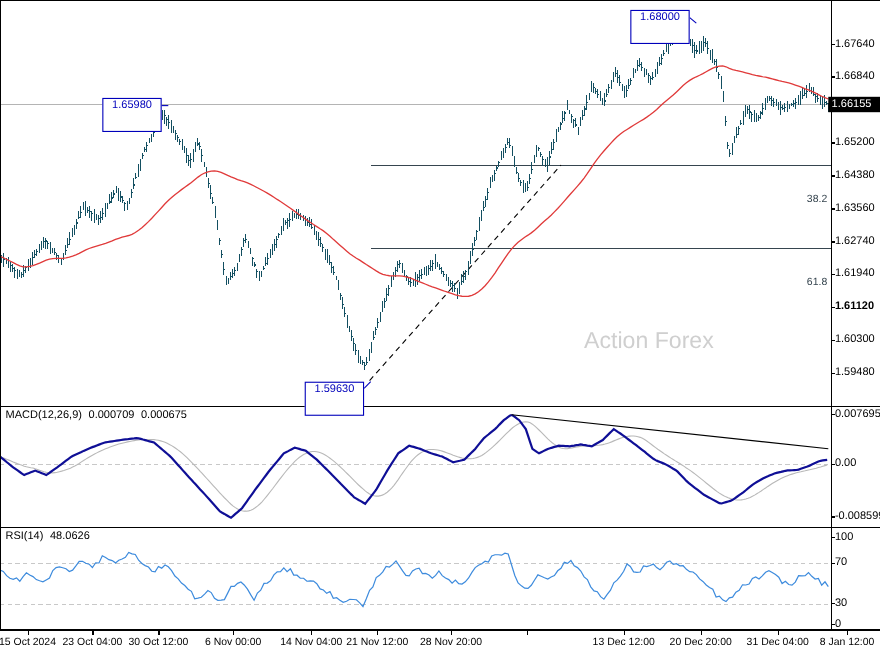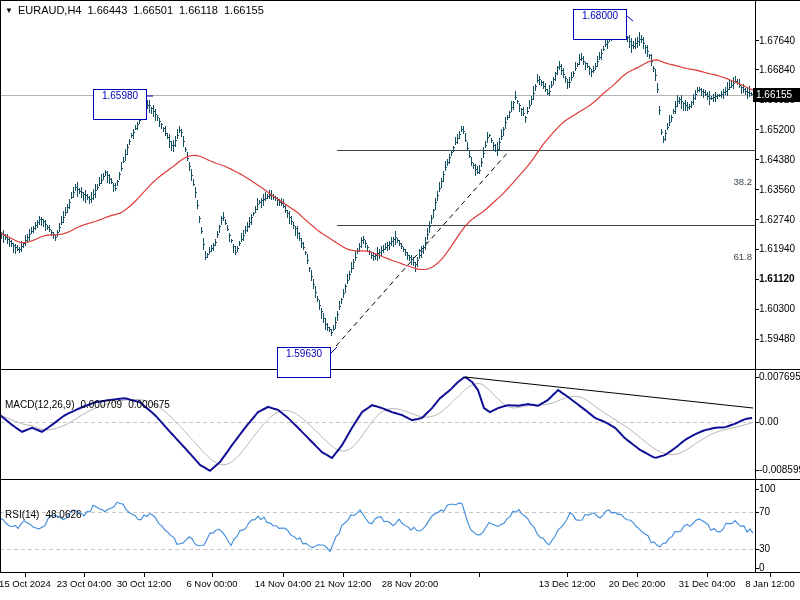--- a/index.html
+++ b/index.html
@@ -2,36 +2,37 @@
 <html><head>
 <meta charset="utf-8">
 <style>
   html,body{margin:0;padding:0;background:#fff;}
   .chart{position:relative;width:800px;height:600px;background:#fff;overflow:hidden;
          font-family:"Liberation Sans",sans-serif;}
   .chart svg{position:absolute;left:0;top:0;}
   .hdr{position:absolute;left:5px;top:4px;font-size:11px;color:#000;white-space:nowrap;z-index:6;}
   .hdr span{margin-right:6px;}
   .hdr .tri{font-size:8px;margin-right:5px;position:relative;top:-1px;cursor:pointer;}
-  .paneltitle{position:absolute;font-size:10px;color:#000;white-space:nowrap;z-index:6;margin-top:27px;}
+  .paneltitle{position:absolute;font-size:10px;color:#000;white-space:nowrap;z-index:6;}
   .paneltitle span{margin-right:6px;}
   .watermark{position:absolute;left:531px;top:298px;font-size:21px;color:#cfcfcf;z-index:1;white-space:nowrap;}
   .axlabel{position:absolute;left:759px;font-size:10px;color:#000;z-index:5;white-space:nowrap;}
   .xlabel{position:absolute;top:578px;width:90px;text-align:center;font-size:9.5px;color:#000;z-index:5;white-space:nowrap;}
   .fiblabel{position:absolute;width:60px;text-align:right;font-size:9.5px;color:#36454f;z-index:5;margin-top:38px;}
   .marker{position:absolute;width:54px;height:31px;box-sizing:border-box;border:1px solid #0000bb;
           background:#fff;color:#0000bb;font-size:10px;line-height:12px;text-align:center;z-index:6;}
   .curprice{position:absolute;left:753px;top:88px;width:47px;height:14px;background:#000;color:#fff;
             font-size:10px;line-height:14px;padding-left:3px;box-sizing:border-box;z-index:7;}
 </style>
 </head>
 <body>
 
 <div class="chart" id="chart-root">
 
+  <div class="watermark">Action Forex</div>
 
   <svg id="plot" width="800" height="600">
       <line x1="0" y1="95" x2="755" y2="95" stroke="#b4b4b4" stroke-width="1" shape-rendering="crispEdges"></line>
       <line x1="337" y1="150.5" x2="755" y2="150.5" stroke="#36454f" stroke-width="1" shape-rendering="crispEdges"></line>
       <line x1="337" y1="225.5" x2="755" y2="225.5" stroke="#36454f" stroke-width="1" shape-rendering="crispEdges"></line>
       <line x1="336" y1="346" x2="510" y2="150" stroke="#000" stroke-width="1" stroke-dasharray="5,4"></line>
       <path d="M1.5 231.7L1.5 238.8M3.5 229.9L3.5 243.0M5.5 234.2L5.5 240.4M7.5 233.9L7.5 243.7M9.5 237.8L9.5 247.2M11.5 240.4L11.5 247.3M13.5 242.9L13.5 253.0M15.5 244.4L15.5 253.5M17.5 245.1L17.5 251.4M19.5 246.9L19.5 252.9M21.5 240.9L21.5 252.1M23.5 241.6L23.5 248.2M25.5 235.1L25.5 246.3M27.5 234.1L27.5 243.3M29.5 229.3L29.5 240.8M31.5 227.0L31.5 234.2M33.5 226.3L33.5 233.1M35.5 222.1L35.5 229.7M37.5 219.5L37.5 227.7M39.5 215.9L39.5 225.1M41.5 216.6L41.5 226.1M43.5 219.2L43.5 226.7M45.5 220.1L45.5 231.2M47.5 225.1L47.5 230.3M49.5 225.4L49.5 231.5M51.5 230.0L51.5 236.1M53.5 231.6L53.5 238.7M55.5 234.8L55.5 240.5M57.5 230.4L57.5 236.7M59.5 223.1L59.5 232.2M61.5 216.3L61.5 225.3M63.5 210.6L63.5 222.5M65.5 207.2L65.5 215.7M67.5 204.2L67.5 213.4M69.5 199.4L69.5 208.5M71.5 191.8L71.5 199.3M73.5 186.9L73.5 198.2M75.5 183.5L75.5 191.3M77.5 182.3L77.5 196.6M79.5 188.4L79.5 193.6M81.5 187.0L81.5 198.2M83.5 192.1L83.5 201.0M85.5 190.1L85.5 203.0M87.5 194.1L87.5 199.6M89.5 195.8L89.5 204.4M91.5 191.8L91.5 202.9M93.5 189.4L93.5 199.9M95.5 184.3L95.5 197.5M97.5 184.4L97.5 189.7M99.5 176.5L99.5 185.9M101.5 174.1L101.5 184.4M103.5 172.8L103.5 179.8M105.5 169.5L105.5 175.6M107.5 171.3L107.5 182.8M109.5 173.6L109.5 183.5M111.5 177.9L111.5 184.4M113.5 183.4L113.5 192.0M115.5 183.1L115.5 191.3M117.5 179.7L117.5 185.9M119.5 172.2L119.5 179.6M121.5 162.0L121.5 171.4M123.5 157.1L123.5 163.0M125.5 149.4L125.5 160.9M127.5 144.2L127.5 155.1M129.5 139.1L129.5 144.6M131.5 133.2L131.5 137.9M133.5 129.2L133.5 138.6M135.5 125.2L135.5 130.2M137.5 121.5L137.5 129.5M139.5 117.6L139.5 124.3M141.5 112.4L141.5 118.7M143.5 111.4L143.5 117.2M145.5 107.6L145.5 112.3M147.5 99.7L147.5 109.0M149.5 100.3L149.5 112.5M151.5 106.5L151.5 114.2M153.5 104.7L153.5 117.1M155.5 109.2L155.5 120.8M157.5 114.8L157.5 121.2M159.5 117.9L159.5 127.4M161.5 122.8L161.5 129.1M163.5 126.5L163.5 132.0M165.5 126.2L165.5 136.3M167.5 132.5L167.5 138.9M169.5 134.3L169.5 148.2M171.5 141.1L171.5 150.9M173.5 139.5L173.5 152.3M175.5 135.9L175.5 146.9M177.5 128.9L177.5 138.5M179.5 125.8L179.5 133.0M181.5 129.3L181.5 136.6M183.5 135.9L183.5 147.1M185.5 147.3L185.5 151.9M187.5 151.9L187.5 160.7M189.5 161.9L189.5 170.8M191.5 168.6L191.5 181.0M193.5 179.2L193.5 185.6M195.5 187.3L195.5 198.0M197.5 199.6L197.5 208.7M199.5 216.3L199.5 222.9M201.5 227.3L201.5 234.4M203.5 238.3L203.5 250.2M205.5 250.9L205.5 259.5M207.5 252.6L207.5 258.4M209.5 247.1L209.5 254.3M211.5 244.9L211.5 252.3M213.5 243.0L213.5 251.0M215.5 238.7L215.5 246.1M217.5 231.2L217.5 237.9M219.5 224.8L219.5 232.8M221.5 216.4L221.5 224.9M223.5 212.4L223.5 220.5M225.5 218.8L225.5 225.3M227.5 225.1L227.5 230.9M229.5 233.3L229.5 241.5M231.5 238.6L231.5 243.1M233.5 244.4L233.5 252.9M235.5 246.3L235.5 255.0M237.5 246.2L237.5 251.8M239.5 241.4L239.5 245.9M241.5 233.3L241.5 242.1M243.5 230.4L243.5 240.7M245.5 226.4L245.5 234.1M247.5 221.6L247.5 231.6M249.5 217.0L249.5 227.8M251.5 214.3L251.5 225.0M253.5 211.6L253.5 216.4M255.5 205.7L255.5 213.3M257.5 198.4L257.5 209.8M259.5 199.7L259.5 204.4M261.5 198.0L261.5 207.9M263.5 193.8L263.5 206.3M265.5 191.6L265.5 200.6M267.5 193.6L267.5 198.5M269.5 190.2L269.5 198.7M271.5 190.1L271.5 199.5M273.5 193.7L273.5 200.1M275.5 195.8L275.5 201.2M277.5 196.6L277.5 205.7M279.5 198.5L279.5 205.6M281.5 197.5L281.5 206.2M283.5 199.4L283.5 208.4M285.5 204.8L285.5 213.3M287.5 210.3L287.5 218.0M289.5 210.6L289.5 223.6M291.5 215.7L291.5 224.8M293.5 221.5L293.5 229.2M295.5 226.0L295.5 236.0M297.5 226.2L297.5 238.7M299.5 231.9L299.5 241.1M301.5 238.3L301.5 248.1M303.5 241.7L303.5 249.9M305.5 251.0L305.5 254.8M307.5 254.2L307.5 263.7M309.5 266.7L309.5 272.3M311.5 270.3L311.5 281.3M313.5 279.0L313.5 288.6M315.5 286.0L315.5 297.8M317.5 296.0L317.5 301.7M319.5 299.7L319.5 309.7M321.5 307.5L321.5 319.1M323.5 313.1L323.5 322.9M325.5 318.1L325.5 330.3M327.5 323.2L327.5 330.6M329.5 327.3L329.5 331.5M331.5 328.9L331.5 336.0M333.5 324.7L333.5 331.4M335.5 317.2L335.5 328.5M337.5 311.2L337.5 320.9M339.5 300.8L339.5 309.5M341.5 297.6L341.5 304.4M343.5 288.7L343.5 298.3M345.5 284.0L345.5 293.0M347.5 274.0L347.5 283.7M349.5 271.0L349.5 279.9M351.5 261.9L351.5 273.3M353.5 259.4L353.5 269.3M355.5 250.9L355.5 260.9M357.5 247.7L357.5 254.1M359.5 242.9L359.5 251.6M361.5 237.1L361.5 247.5M363.5 236.1L363.5 243.8M365.5 239.5L365.5 248.0M367.5 245.3L367.5 251.0M369.5 249.6L369.5 255.3M371.5 251.7L371.5 259.0M373.5 252.2L373.5 261.3M375.5 253.7L375.5 259.8M377.5 247.1L377.5 260.7M379.5 249.1L379.5 258.9M381.5 245.9L381.5 255.5M383.5 244.7L383.5 253.4M385.5 242.7L385.5 250.2M387.5 241.9L387.5 251.1M389.5 241.3L389.5 250.2M391.5 236.6L391.5 246.0M393.5 236.5L393.5 246.6M395.5 231.0L395.5 244.8M397.5 238.0L397.5 243.1M399.5 239.6L399.5 245.8M401.5 243.0L401.5 248.8M403.5 246.5L403.5 252.0M405.5 248.9L405.5 255.6M407.5 251.7L407.5 259.8M409.5 254.9L409.5 261.0M411.5 255.4L411.5 265.1M413.5 257.0L413.5 265.8M415.5 261.8L415.5 271.6M417.5 256.8L417.5 267.3M419.5 249.3L419.5 259.2M421.5 246.2L421.5 257.6M423.5 245.1L423.5 254.3M425.5 237.2L425.5 249.6M427.5 228.1L427.5 239.9M429.5 220.5L429.5 232.8M431.5 215.0L431.5 223.8M433.5 208.8L433.5 217.9M435.5 197.7L435.5 210.1M437.5 190.7L437.5 200.9M439.5 182.4L439.5 191.9M441.5 178.1L441.5 187.9M443.5 170.8L443.5 181.9M445.5 161.3L445.5 170.8M447.5 159.1L447.5 165.6M449.5 154.3L449.5 164.3M451.5 150.5L451.5 155.6M453.5 146.3L453.5 151.5M455.5 137.2L455.5 145.0M457.5 134.2L457.5 144.0M459.5 131.1L459.5 138.8M461.5 125.7L461.5 131.5M463.5 125.8L463.5 134.1M465.5 132.9L465.5 142.2M467.5 141.9L467.5 151.4M469.5 151.4L469.5 158.3M471.5 157.0L471.5 165.5M473.5 163.4L473.5 168.9M475.5 163.6L475.5 175.5M477.5 166.2L477.5 174.4M479.5 164.8L479.5 173.9M481.5 157.9L481.5 166.9M483.5 147.2L483.5 158.1M485.5 140.7L485.5 148.0M487.5 131.7L487.5 143.1M489.5 133.7L489.5 137.1M491.5 138.2L491.5 142.8M493.5 141.7L493.5 150.5M495.5 144.1L495.5 152.2M497.5 142.4L497.5 156.2M499.5 137.5L499.5 149.9M501.5 129.4L501.5 140.0M503.5 126.6L503.5 136.2M505.5 117.4L505.5 129.1M507.5 115.3L507.5 120.2M509.5 111.0L509.5 118.1M511.5 101.3L511.5 112.1M513.5 101.1L513.5 109.6M515.5 90.5L515.5 100.4M517.5 99.6L517.5 103.5M519.5 103.2L519.5 111.5M521.5 108.0L521.5 116.3M523.5 107.0L523.5 115.9M525.5 115.7L525.5 122.5M527.5 106.8L527.5 114.2M529.5 100.3L529.5 108.8M531.5 96.0L531.5 105.2M533.5 86.1L533.5 100.2M535.5 84.2L535.5 91.1M537.5 73.6L537.5 83.3M539.5 75.7L539.5 84.9M541.5 79.6L541.5 85.9M543.5 81.2L543.5 89.3M545.5 82.6L545.5 92.0M547.5 88.9L547.5 95.3M549.5 84.8L549.5 96.3M551.5 80.7L551.5 87.9M553.5 76.7L553.5 84.5M555.5 72.3L555.5 81.1M557.5 65.7L557.5 74.9M559.5 60.6L559.5 69.6M561.5 63.6L561.5 75.1M563.5 68.3L563.5 78.1M565.5 76.2L565.5 82.6M567.5 78.6L567.5 89.3M569.5 77.4L569.5 88.3M571.5 71.6L571.5 80.6M573.5 70.9L573.5 77.1M575.5 62.0L575.5 70.6M577.5 62.7L577.5 66.8M579.5 54.1L579.5 64.8M581.5 52.9L581.5 60.6M583.5 56.1L583.5 64.6M585.5 62.1L585.5 70.0M587.5 63.1L587.5 67.8M589.5 66.3L589.5 75.4M591.5 69.2L591.5 77.2M593.5 65.8L593.5 72.9M595.5 62.6L595.5 69.7M597.5 56.4L597.5 67.2M599.5 51.7L599.5 59.9M601.5 48.8L601.5 59.5M603.5 45.5L603.5 51.2M605.5 39.4L605.5 47.2M607.5 35.6L607.5 48.8M609.5 36.9L609.5 41.7M611.5 34.7L611.5 40.6M613.5 31.3L613.5 37.3M615.5 27.6L615.5 36.8M617.5 25.3L617.5 34.1M619.5 25.3L619.5 32.9M621.5 25.3L621.5 32.3M623.5 27.6L623.5 32.0M625.5 30.7L625.5 39.4M627.5 35.8L627.5 42.2M629.5 35.1L629.5 48.4M631.5 38.3L631.5 52.6M633.5 41.3L633.5 49.2M635.5 37.7L635.5 48.8M637.5 37.4L637.5 47.9M639.5 32.4L639.5 46.1M641.5 34.8L641.5 43.1M643.5 36.9L643.5 49.1M645.5 45.1L645.5 54.3M647.5 44.5L647.5 57.2M649.5 53.9L649.5 59.1M651.5 54.0L651.5 65.7M653.5 65.6L653.5 71.8M655.5 68.9L655.5 80.5M657.5 82.8L657.5 92.5M659.5 105.5L659.5 114.9M661.5 128.9L661.5 135.3M663.5 135.7L663.5 143.1M665.5 129.8L665.5 140.8M667.5 123.2L667.5 129.8M669.5 115.3L669.5 125.5M671.5 114.8L671.5 122.3M673.5 108.9L673.5 113.5M675.5 100.8L675.5 113.6M677.5 95.2L677.5 106.8M679.5 96.8L679.5 103.8M681.5 95.1L681.5 108.6M683.5 101.7L683.5 110.6M685.5 100.0L685.5 111.3M687.5 102.4L687.5 110.8M689.5 104.1L689.5 109.8M691.5 101.0L691.5 108.0M693.5 93.6L693.5 104.7M695.5 89.5L695.5 100.1M697.5 87.3L697.5 93.3M699.5 87.3L699.5 91.6M701.5 87.5L701.5 96.4M703.5 88.7L703.5 97.6M705.5 89.9L705.5 96.2M707.5 92.4L707.5 100.2M709.5 91.4L709.5 104.7M711.5 95.6L711.5 100.4M713.5 93.6L713.5 102.0M715.5 92.2L715.5 101.9M717.5 94.1L717.5 98.7M719.5 93.5L719.5 96.6M721.5 91.0L721.5 97.6M723.5 88.8L723.5 99.4M725.5 86.5L725.5 95.0M727.5 82.4L727.5 95.9M729.5 80.4L729.5 89.8M731.5 79.8L731.5 87.7M733.5 77.4L733.5 88.7M735.5 75.8L735.5 83.3M737.5 79.1L737.5 85.3M739.5 79.2L739.5 87.6M741.5 85.5L741.5 93.5M743.5 84.3L743.5 93.0M745.5 87.7L745.5 95.0M747.5 88.4L747.5 98.9M749.5 86.3L749.5 96.9M751.5 91.5L751.5 95.9M753.5 93.5L753.5 102.0" stroke="#134f61" stroke-width="1" fill="none" shape-rendering="crispEdges"></path>
       <path d="M1.5 233.8L2.6 233.8M3.5 235.8L4.6 235.8M5.5 237.8L6.6 237.8M7.5 239.8L8.6 239.8M9.5 241.7L10.6 241.7M11.5 243.7L12.6 243.7M13.5 245.7L14.6 245.7M15.5 247.7L16.6 247.7M17.5 249.7L18.6 249.7M19.5 249.2L20.6 249.2M21.5 246.2L22.6 246.2M23.5 243.2L24.6 243.2M25.5 240.2L26.6 240.2M27.5 237.2L28.6 237.2M29.5 234.2L30.6 234.2M31.5 231.3L32.6 231.3M33.5 228.3L34.6 228.3M35.5 225.3L36.6 225.3M37.5 222.3L38.6 222.3M39.5 219.3L40.6 219.3M41.5 219.1L42.6 219.1M43.5 221.7L44.6 221.7M45.5 224.4L46.6 224.4M47.5 227.0L48.6 227.0M49.5 229.6L50.6 229.6M51.5 232.3L52.6 232.3M53.5 234.9L54.6 234.9M55.5 237.5L56.6 237.5M57.5 232.6L58.6 232.6M59.5 227.6L60.6 227.6M61.5 222.6L62.6 222.6M63.5 217.6L64.6 217.6M65.5 212.7L66.6 212.7M67.5 207.7L68.6 207.7M69.5 202.7L70.6 202.7M71.5 197.7L72.6 197.7M73.5 192.8L74.6 192.8M75.5 187.8L76.6 187.8M77.5 189.4L78.6 189.4M79.5 191.0L80.6 191.0M81.5 192.6L82.6 192.6M83.5 194.2L84.6 194.2M85.5 195.8L86.6 195.8M87.5 197.4L88.6 197.4M89.5 199.0L90.6 199.0M91.5 198.0L92.6 198.0M93.5 194.4L94.6 194.4M95.5 190.8L96.6 190.8M97.5 187.2L98.6 187.2M99.5 183.6L100.6 183.6M101.5 180.0L102.6 180.0M103.5 176.4L104.6 176.4M105.5 172.8L106.6 172.8M107.5 175.9L108.6 175.9M109.5 179.1L110.6 179.1M111.5 182.2L112.6 182.2M113.5 185.4L114.6 185.4M115.5 188.5L116.6 188.5M117.5 181.7L118.6 181.7M119.5 174.9L120.6 174.9M121.5 168.2L122.6 168.2M123.5 161.4L124.6 161.4M125.5 154.6L126.6 154.6M127.5 147.8L128.6 147.8M129.5 141.0L130.6 141.0M131.5 135.8L132.6 135.8M133.5 132.0L134.6 132.0M135.5 128.2L136.6 128.2M137.5 124.4L138.6 124.4M139.5 120.6L140.6 120.6M141.5 116.9L142.6 116.9M143.5 113.1L144.6 113.1M145.5 109.3L146.6 109.3M147.5 105.5L148.6 105.5M149.5 105.2L150.6 105.2M151.5 108.4L152.6 108.4M153.5 111.6L154.6 111.6M155.5 114.7L156.6 114.7M157.5 117.9L158.6 117.9M159.5 121.1L160.6 121.1M161.5 124.7L162.6 124.7M163.5 128.9L164.6 128.9M165.5 133.0L166.6 133.0M167.5 137.2L168.6 137.2M169.5 141.3L170.6 141.3M171.5 145.5L172.6 145.5M173.5 145.2L174.6 145.2M175.5 140.4L176.6 140.4M177.5 135.6L178.6 135.6M179.5 130.9L180.6 130.9M181.5 132.8L182.6 132.8M183.5 141.3L184.6 141.3M185.5 149.8L186.6 149.8M187.5 158.4L188.6 158.4M189.5 166.9L190.6 166.9M191.5 175.5L192.6 175.5M193.5 184.0L194.6 184.0M195.5 192.5L196.6 192.5M197.5 205.6L198.6 205.6M199.5 218.6L200.6 218.6M201.5 231.6L202.6 231.6M203.5 244.6L204.6 244.6M205.5 257.7L206.6 257.7M207.5 254.7L208.6 254.7M209.5 251.7L210.6 251.7M211.5 248.7L212.6 248.7M213.5 245.7L214.6 245.7M215.5 242.7L216.6 242.7M217.5 234.7L218.6 234.7M219.5 226.8L220.6 226.8M221.5 218.8L222.6 218.8M223.5 217.8L224.6 217.8M225.5 223.6L226.6 223.6M227.5 229.4L228.6 229.4M229.5 235.1L230.6 235.1M231.5 240.9L232.6 240.9M233.5 246.7L234.6 246.7M235.5 252.5L236.6 252.5M237.5 248.2L238.6 248.2M239.5 243.8L240.6 243.8M241.5 239.4L242.6 239.4M243.5 235.0L244.6 235.0M245.5 230.6L246.6 230.6M247.5 226.3L248.6 226.3M249.5 222.0L250.6 222.0M251.5 217.8L252.6 217.8M253.5 213.5L254.6 213.5M255.5 209.2L256.6 209.2M257.5 204.9L258.6 204.9M259.5 202.1L260.6 202.1M261.5 200.8L262.6 200.8M263.5 199.4L264.6 199.4M265.5 198.1L266.6 198.1M267.5 196.7L268.6 196.7M269.5 195.4L270.6 195.4M271.5 195.6L272.6 195.6M273.5 197.2L274.6 197.2M275.5 198.8L276.6 198.8M277.5 200.5L278.6 200.5M279.5 202.1L280.6 202.1M281.5 203.8L282.6 203.8M283.5 206.5L284.6 206.5M285.5 210.2L286.6 210.2M287.5 213.9L288.6 213.9M289.5 217.6L290.6 217.6M291.5 221.3L292.6 221.3M293.5 225.0L294.6 225.0M295.5 228.8L296.6 228.8M297.5 233.5L298.6 233.5M299.5 238.3L300.6 238.3M301.5 243.0L302.6 243.0M303.5 247.8L304.6 247.8M305.5 252.5L306.6 252.5M307.5 260.6L308.6 260.6M309.5 268.6L310.6 268.6M311.5 276.7L312.6 276.7M313.5 284.7L314.6 284.7M315.5 292.8L316.6 292.8M317.5 299.2L318.6 299.2M319.5 305.5L320.6 305.5M321.5 311.9L322.6 311.9M323.5 318.3L324.6 318.3M325.5 324.6L326.6 324.6M327.5 327.2L328.6 327.2M329.5 329.9L330.6 329.9M331.5 332.5L332.6 332.5M333.5 329.9L334.6 329.9M335.5 322.1L336.6 322.1M337.5 314.3L338.6 314.3M339.5 306.6L340.6 306.6M341.5 299.5L342.6 299.5M343.5 293.1L344.6 293.1M345.5 286.8L346.6 286.8M347.5 280.4L348.6 280.4M349.5 274.0L350.6 274.0M351.5 268.1L352.6 268.1M353.5 262.6L354.6 262.6M355.5 257.1L356.6 257.1M357.5 251.6L358.6 251.6M359.5 246.1L360.6 246.1M361.5 240.7L362.6 240.7M363.5 239.9L364.6 239.9M365.5 243.8L366.6 243.8M367.5 247.8L368.6 247.8M369.5 251.7L370.6 251.7M371.5 255.7L372.6 255.7M373.5 256.9L374.6 256.9M375.5 255.4L376.6 255.4M377.5 253.9L378.6 253.9M379.5 252.3L380.6 252.3M381.5 250.8L382.6 250.8M383.5 249.3L384.6 249.3M385.5 247.8L386.6 247.8M387.5 245.8L388.6 245.8M389.5 243.8L390.6 243.8M391.5 241.9L392.6 241.9M393.5 239.9L394.6 239.9M395.5 237.9L396.6 237.9M397.5 240.8L398.6 240.8M399.5 243.8L400.6 243.8M401.5 246.7L402.6 246.7M403.5 249.6L404.6 249.6M405.5 252.5L406.6 252.5M407.5 255.0L408.6 255.0M409.5 257.4L410.6 257.4M411.5 259.8L412.6 259.8M413.5 262.2L414.6 262.2M415.5 264.6L416.6 264.6M417.5 260.2L418.6 260.2M419.5 255.8L420.6 255.8M421.5 251.4L422.6 251.4M423.5 247.1L424.6 247.1M425.5 242.7L426.6 242.7M427.5 234.7L428.6 234.7M429.5 226.7L430.6 226.7M431.5 218.7L432.6 218.7M433.5 210.8L434.6 210.8M435.5 202.8L436.6 202.8M437.5 195.8L438.6 195.8M439.5 188.7L440.6 188.7M441.5 181.7L442.6 181.7M443.5 174.7L444.6 174.7M445.5 167.7L446.6 167.7M447.5 162.7L448.6 162.7M449.5 157.7L450.6 157.7M451.5 152.7L452.6 152.7M453.5 147.7L454.6 147.7M455.5 142.8L456.6 142.8M457.5 138.5L458.6 138.5M459.5 134.2L460.6 134.2M461.5 129.9L462.6 129.9M463.5 131.9L464.6 131.9M465.5 140.1L466.6 140.1M467.5 148.4L468.6 148.4M469.5 156.6L470.6 156.6M471.5 162.4L472.6 162.4M473.5 165.9L474.6 165.9M475.5 169.4L476.6 169.4M477.5 172.9L478.6 172.9M479.5 170.4L480.6 170.4M481.5 162.1L482.6 162.1M483.5 153.8L484.6 153.8M485.5 145.4L486.6 145.4M487.5 137.1L488.6 137.1M489.5 135.4L490.6 135.4M491.5 140.3L492.6 140.3M493.5 145.2L494.6 145.2M495.5 150.2L496.6 150.2M497.5 149.3L498.6 149.3M499.5 142.7L500.6 142.7M501.5 136.0L502.6 136.0M503.5 129.3L504.6 129.3M505.5 122.6L506.6 122.6M507.5 117.7L508.6 117.7M509.5 112.7L510.6 112.7M511.5 107.7L512.6 107.7M513.5 102.7L514.6 102.7M515.5 97.8L516.6 97.8M517.5 101.7L518.6 101.7M519.5 105.7L520.6 105.7M521.5 109.6L522.6 109.6M523.5 113.6L524.6 113.6M525.5 117.5L526.6 117.5M527.5 111.4L528.6 111.4M529.5 105.3L530.6 105.3M531.5 99.1L532.6 99.1M533.5 93.0L534.6 93.0M535.5 86.8L536.6 86.8M537.5 80.7L538.6 80.7M539.5 79.4L540.6 79.4M541.5 82.8L542.6 82.8M543.5 86.2L544.6 86.2M545.5 89.7L546.6 89.7M547.5 93.1L548.6 93.1M549.5 91.8L550.6 91.8M551.5 85.8L552.6 85.8M553.5 79.8L554.6 79.8M555.5 73.8L556.6 73.8M557.5 67.8L558.6 67.8M559.5 66.8L560.6 66.8M561.5 70.8L562.6 70.8M563.5 74.7L564.6 74.7M565.5 78.7L566.6 78.7M567.5 82.6L568.6 82.6M569.5 82.3L570.6 82.3M571.5 77.8L572.6 77.8M573.5 73.3L574.6 73.3M575.5 68.8L576.6 68.8M577.5 64.3L578.6 64.3M579.5 59.8L580.6 59.8M581.5 58.8L582.6 58.8M583.5 61.3L584.6 61.3M585.5 63.8L586.6 63.8M587.5 66.3L588.6 66.3M589.5 68.8L590.6 68.8M591.5 71.3L592.6 71.3M593.5 70.4L594.6 70.4M595.5 66.1L596.6 66.1M597.5 61.8L598.6 61.8M599.5 57.5L600.6 57.5M601.5 53.3L602.6 53.3M603.5 49.0L604.6 49.0M605.5 44.7L606.6 44.7M607.5 42.3L608.6 42.3M609.5 39.9L610.6 39.9M611.5 37.5L612.6 37.5M613.5 35.1L614.6 35.1M615.5 32.6L616.6 32.6M617.5 31.2L618.6 31.2M619.5 29.7L620.6 29.7M621.5 28.2L622.6 28.2M623.5 29.5L624.6 29.5M625.5 33.6L626.6 33.6M627.5 37.6L628.6 37.6M629.5 41.6L630.6 41.6M631.5 45.6L632.6 45.6M633.5 46.4L634.6 46.4M635.5 43.9L636.6 43.9M637.5 41.5L638.6 41.5M639.5 39.0L640.6 39.0M641.5 39.7L642.6 39.7M643.5 43.7L644.6 43.7M645.5 47.6L646.6 47.6M647.5 51.6L648.6 51.6M649.5 55.5L650.6 55.5M651.5 61.1L652.6 61.1M653.5 68.1L654.6 68.1M655.5 75.2L656.6 75.2M657.5 89.4L658.6 89.4M659.5 110.8L660.6 110.8M661.5 132.1L662.6 132.1M663.5 139.8L664.6 139.8M665.5 133.8L666.6 133.8M667.5 127.8L668.6 127.8M669.5 122.2L670.6 122.2M671.5 117.1L672.6 117.1M673.5 111.9L674.6 111.9M675.5 106.7L676.6 106.7M677.5 101.5L678.6 101.5M679.5 99.9L680.6 99.9M681.5 101.8L682.6 101.8M683.5 103.8L684.6 103.8M685.5 105.8L686.6 105.8M687.5 107.8L688.6 107.8M689.5 106.7L690.6 106.7M691.5 102.7L692.6 102.7M693.5 98.7L694.6 98.7M695.5 94.7L696.6 94.7M697.5 90.6L698.6 90.6M699.5 89.5L700.6 89.5M701.5 91.2L702.6 91.2M703.5 92.9L704.6 92.9M705.5 94.6L706.6 94.6M707.5 96.3L708.6 96.3M709.5 98.0L710.6 98.0M711.5 98.4L712.6 98.4M713.5 97.6L714.6 97.6M715.5 96.7L716.6 96.7M717.5 95.9L718.6 95.9M719.5 95.0L720.6 95.0M721.5 94.2L722.6 94.2M723.5 92.8L724.6 92.8M725.5 91.0L726.6 91.0M727.5 89.1L728.6 89.1M729.5 87.2L730.6 87.2M731.5 85.4L732.6 85.4M733.5 83.5L734.6 83.5M735.5 81.7L736.6 81.7M737.5 83.6L738.6 83.6M739.5 85.6L740.6 85.6M741.5 87.6L742.6 87.6M743.5 89.6L744.6 89.6M745.5 91.5L746.6 91.5M747.5 92.4L748.6 92.4M749.5 93.3L750.6 93.3M751.5 94.2L752.6 94.2M753.5 95.0L754.6 95.0" stroke="#134f61" stroke-width="1" fill="none" shape-rendering="crispEdges"></path>
       <polyline points="0,232.8 3,234.3 6,235.8 9,237.3 12,238.8 15,240.3 18,241.7 21,242.6 24,242.6 27,242.2 30,241.5 33,240.4 36,239.2 39,237.8 42,236.5 45,235.6 48,235.1 51,234.9 54,234.9 57,234.9 60,234.5 63,233.8 66,232.9 69,231.7 72,230.3 75,228.7 78,227.2 81,225.9 84,224.8 87,223.9 90,223.0 93,222.2 96,221.2 99,220.1 102,219.0 105,217.7 108,216.6 111,215.6 114,214.8 117,214.1 120,213.1 123,211.4 126,209.3 129,207.0 132,204.3 135,201.5 138,198.4 141,195.1 144,191.9 147,188.6 150,185.3 153,182.3 156,179.6 159,177.0 162,174.7 165,172.4 168,170.2 171,168.1 174,165.9 177,163.5 180,161.0 183,158.9 186,157.3 189,156.2 192,155.5 195,155.4 198,155.8 201,156.7 204,158.0 207,159.5 210,160.8 213,162.0 216,163.2 219,164.3 222,165.2 225,166.3 228,167.7 231,169.1 234,170.7 237,172.3 240,173.9 243,175.6 246,177.4 249,179.3 252,181.3 255,183.2 258,185.2 261,187.2 264,189.3 267,191.5 270,193.7 273,195.9 276,198.0 279,200.1 282,202.1 285,204.1 288,206.0 291,208.0 294,209.9 297,212.2 300,214.8 303,217.6 306,220.2 309,222.9 312,225.5 315,228.1 318,230.6 321,232.8 324,234.8 327,236.5 330,238.5 333,240.5 336,242.4 339,244.3 342,246.2 345,248.0 348,249.4 351,250.2 354,250.7 357,250.8 360,250.8 363,250.8 366,251.1 369,251.7 372,252.5 375,253.6 378,254.8 381,256.0 384,257.2 387,258.4 390,259.6 393,260.7 396,261.7 399,262.8 402,263.9 405,265.0 408,266.0 411,267.0 414,268.0 417,268.8 420,269.3 423,269.5 426,269.3 429,268.5 432,267.2 435,265.3 438,262.8 441,259.8 444,256.3 447,252.4 450,248.2 453,243.6 456,239.1 459,234.7 462,230.4 465,226.5 468,223.1 471,220.3 474,217.9 477,215.7 480,213.8 483,211.7 486,209.3 489,206.5 492,203.7 495,201.0 498,198.4 501,195.6 504,192.6 507,189.5 510,186.2 513,182.8 516,179.3 519,175.9 522,172.6 525,169.2 528,165.7 531,161.9 534,157.7 537,153.2 540,148.8 543,144.7 546,140.8 549,137.3 552,133.9 555,130.6 558,127.3 561,124.4 564,121.8 567,119.6 570,117.7 573,115.8 576,113.9 579,112.0 582,110.2 585,108.5 588,106.5 591,104.4 594,102.1 597,99.5 600,96.6 603,93.8 606,91.3 609,88.9 612,86.4 615,83.6 618,80.7 621,77.8 624,75.3 627,73.1 630,71.3 633,69.8 636,68.4 639,66.9 642,65.2 645,63.5 648,61.9 651,60.8 654,60.1 657,59.9 660,60.7 663,62.1 666,63.2 669,64.0 672,64.7 675,65.4 678,66.2 681,67.0 684,67.8 687,68.5 690,69.1 693,69.7 696,70.2 699,70.9 702,71.7 705,72.5 708,73.3 711,74.0 714,74.6 717,75.4 720,76.3 723,77.3 726,78.4 729,79.5 732,80.7 735,81.8 738,83.1 741,84.5 744,86.0 747,87.5 750,88.8 753,90.0 " stroke="#e03a3a" stroke-width="1.2" fill="none"></polyline>
       <line x1="146" y1="96" x2="153" y2="96" stroke="#0000bb" stroke-width="1"></line>
@@ -75,23 +76,20 @@
       <line x1="283.5" y1="572" x2="283.5" y2="577" stroke="#000000" shape-rendering="crispEdges"></line>
       <line x1="343.5" y1="572" x2="343.5" y2="577" stroke="#000000" shape-rendering="crispEdges"></line>
       <line x1="410.5" y1="572" x2="410.5" y2="577" stroke="#000000" shape-rendering="crispEdges"></line>
       <line x1="479.5" y1="572" x2="479.5" y2="577" stroke="#000000" shape-rendering="crispEdges"></line>
       <line x1="567.5" y1="572" x2="567.5" y2="577" stroke="#000000" shape-rendering="crispEdges"></line>
       <line x1="637.5" y1="572" x2="637.5" y2="577" stroke="#000000" shape-rendering="crispEdges"></line>
       <line x1="707.5" y1="572" x2="707.5" y2="577" stroke="#000000" shape-rendering="crispEdges"></line>
       <line x1="770.5" y1="572" x2="770.5" y2="577" stroke="#000000" shape-rendering="crispEdges"></line>
     </svg>
 
-  <div class="hdr">
-    <span class="tri">▼</span><span>EURAUD,H4</span><span>1.66443</span><span>1.66501</span><span>1.66118</span><span>1.66155</span>
-  </div>
 
   <div class="paneltitle" style="left:5px;top:372px;">
     <span>MACD(12,26,9)</span><span>0.000709</span><span>0.000675</span>
   </div>
 
   <div class="paneltitle" style="left:5px;top:482px;">
     <span>RSI(14)</span><span>48.0626</span>
   </div>
 
   <div class="marker" style="left: 93px; top: 89px;">1.65980</div>

